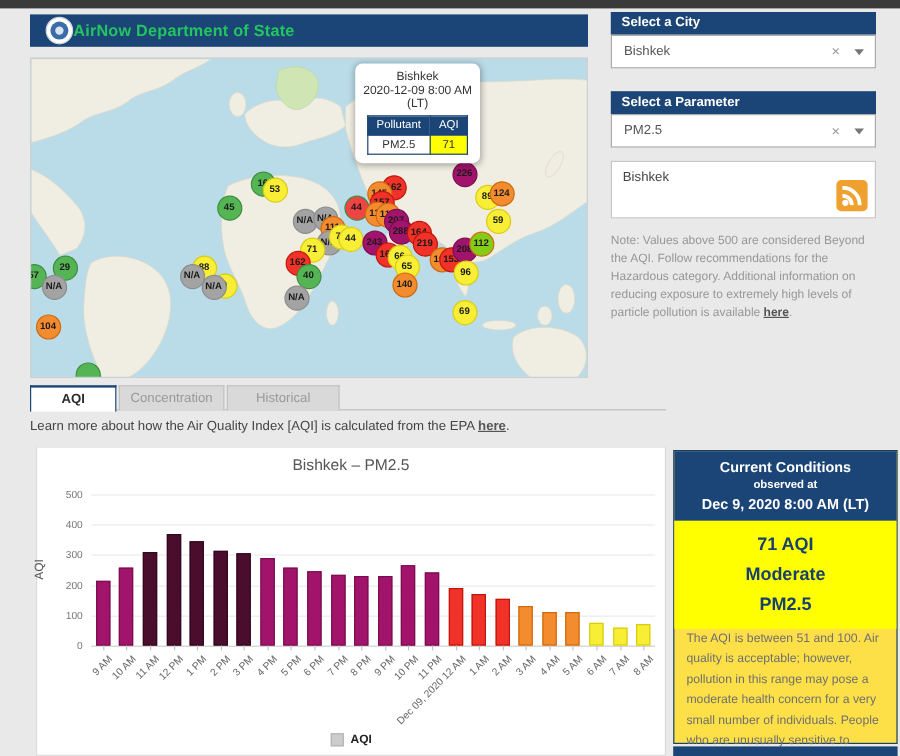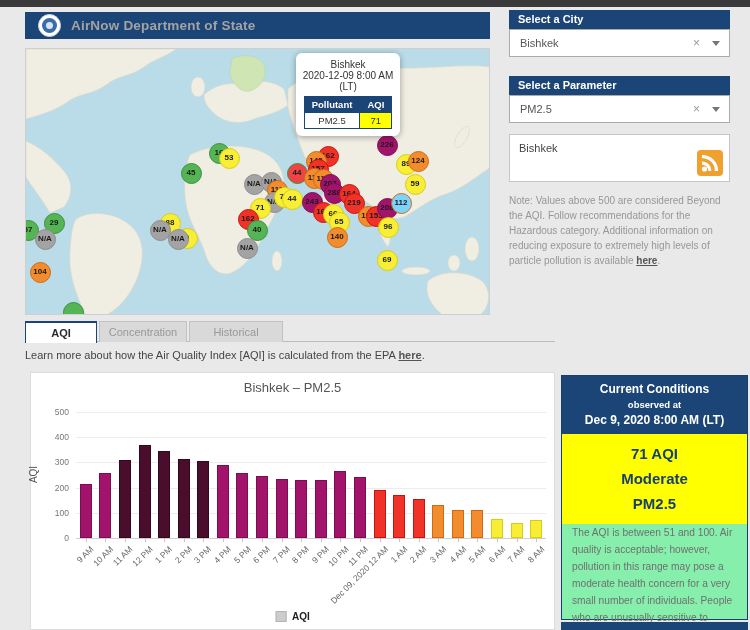--- a/index.html
+++ b/index.html
@@ -5,33 +5,33 @@
   html,body{margin:0;padding:0;background:#e9e9e9;}
   *{box-sizing:border-box;font-family:"Liberation Sans",sans-serif;}
   .page{position:relative;width:750px;height:630px;background:#e9e9e9;overflow:hidden;}
   .topstrip{position:absolute;left:0;top:0;width:750px;height:7px;background:#3a3a3a;}
 
   
   .app-header{position:absolute;left:25px;top:12px;width:465px;height:27px;background:#1b4576;display:flex;align-items:center;}
   .seal{position:relative;width:23px;height:23px;border-radius:50%;background:#fff;margin-left:13px;border:1px solid #c9d2de;display:flex;align-items:center;justify-content:center;}
   .seal .inner{width:15px;height:15px;border-radius:50%;background:#3b6ca8;display:flex;align-items:center;justify-content:center;}
   .seal .core{width:7px;height:7px;border-radius:50%;background:#d8e4f2;}
-  .app-title{color:#a3a3a3;font-size:13.5px;font-weight:bold;margin-left:10px;letter-spacing:.2px;}
+  .app-title{color:#22c55e;font-size:13.5px;font-weight:bold;letter-spacing:.2px;}
 
   
   .map{position:absolute;left:25px;top:48px;width:465px;height:267px;background:#b9dce8;border:1px solid #cfcfcf;overflow:hidden;}
   .map svg{position:absolute;left:0;top:0;}
   .map path,.map ellipse{fill:#f0ede2;stroke:#ddd8c8;stroke-width:.6;}
   .map .forest{fill:#cfe5b4;stroke:#bcd89e;}
   .marker{position:absolute;width:21px;height:21px;border-radius:50%;display:flex;align-items:center;justify-content:center;font-size:8px;font-weight:bold;color:#1a1a1a;line-height:1;}
   .popup{position:absolute;left:270px;top:4px;width:104px;background:#fff;border-radius:6px;box-shadow:0 1px 6px rgba(0,0,0,.35);padding:6px 4px 7px;text-align:center;z-index:5;}
   .popup .l1{font-size:10px;color:#333;}
   .popup .l2{font-size:10px;color:#333;}
   .popup table{margin:4px auto 0;border-collapse:collapse;}
-  .popup th{background:#1b4576;color:#fff;font-size:9.5px;font-weight:bold;padding:2px 7px;border:1px solid #1b4576;}
+  .popup th{background:#1b4576;color:#fff;font-size:9.5px;font-weight:normal;padding:2px 7px;border:1px solid #1b4576;}
   .popup td{font-size:9.5px;color:#333;padding:2px 7px;border:1px solid #1b4576;}
   .popup td.aqi{background:#ffff00;}
 
   
   .panel-head{position:absolute;left:509px;width:221px;height:19px;background:#1b4576;color:#fff;font-size:11px;font-weight:bold;line-height:19px;padding-left:9px;}
   .dropdown{position:absolute;left:509px;width:221px;height:28px;background:#fff;border:1px solid #ababab;display:flex;align-items:center;}
   .dropdown .val{font-size:11px;color:#555;margin-left:10px;flex:1;}
   .dropdown .clear{color:#999;font-size:12px;margin-right:12px;cursor:pointer;}
   .dropdown .caret{width:0;height:0;border-left:4px solid transparent;border-right:4px solid transparent;border-top:5px solid #777;margin-right:9px;}
   .rss-box{position:absolute;left:509px;top:134px;width:221px;height:48px;background:#fff;border:1px solid #c6c6c6;}
@@ -59,21 +59,21 @@
   .ytick{position:absolute;width:32px;text-align:right;font-size:8.5px;color:#777;}
   .bar{position:absolute;width:12px;border-style:solid;border-width:1px;}
   .xtickmark{position:absolute;width:1px;height:4px;background:#c4c4c4;top:165px;}
   .xlab-anchor{position:absolute;top:171px;width:0;height:0;}
   .xlab-anchor span{position:absolute;right:-3px;top:0;white-space:nowrap;font-size:8.5px;color:#666;transform-origin:100% 0;transform:rotate(-45deg);}
   .legend{position:absolute;left:50%;transform:translateX(-50%);top:238px;display:flex;align-items:center;gap:6px;}
   .legend .swatch{width:11px;height:11px;background:#cccccc;border:1px solid #b5b5b5;}
   .legend .lab{font-size:10px;font-weight:bold;color:#222;}
 
   
-  .cc{position:absolute;left:561px;top:375px;width:187px;height:245px;border:1px solid #17406e;background:#86efac;}
+  .cc{position:absolute;left:561px;top:375px;width:187px;height:245px;border:1px solid #17406e;background:#fde047;}
   .cc-head{background:#1b4576;color:#fff;text-align:center;padding:6px 4px 7px;}
   .cc-head .t1{font-size:12px;font-weight:bold;}
   .cc-head .t2{font-size:9.5px;font-weight:bold;margin-top:3px;}
   .cc-head .t3{font-size:12px;font-weight:bold;margin-top:3px;}
   .cc-yellow{background:#ffff00;text-align:center;color:#17406e;font-weight:bold;font-size:15px;line-height:25px;padding:7px 0 8px;}
   .cc-health{text-align:center;}
   .cc-health .ht{font-size:11px;font-weight:bold;color:#3a3a3a;margin:7px 0 4px;}
   .cc-health .hb{font-size:10.2px;color:#6f6f6f;line-height:17px;text-align:left;padding:0 10px;}
   .next-bar{position:absolute;left:561px;top:622px;width:187px;height:8px;background:#1b4576;}
 </style>
@@ -148,21 +148,21 @@
         <div class="marker" style="left: 275.5px; top: 142.5px; background: rgb(162, 20, 107); border: 1.5px solid rgb(122, 14, 80);">243</div>
         <div class="marker" style="left: 317.5px; top: 143.5px; background: rgb(240, 50, 40); border: 1.5px solid rgb(192, 22, 14);">219</div>
         <div class="marker" style="left: 286.5px; top: 152.5px; background: rgb(240, 50, 40); border: 1.5px solid rgb(192, 22, 14);">165</div>
         <div class="marker" style="left: 296.5px; top: 154.5px; background: rgb(247, 238, 53); border: 1.5px solid rgb(217, 205, 19);">66</div>
         <div class="marker" style="left: 302.5px; top: 162.5px; background: rgb(247, 238, 53); border: 1.5px solid rgb(217, 205, 19);">65</div>
         <div class="marker" style="left: 300.5px; top: 177.5px; background: rgb(242, 140, 46); border: 1.5px solid rgb(208, 106, 16);">140</div>
         <div class="marker" style="left: 331.5px; top: 156.5px; background: rgb(242, 140, 46); border: 1.5px solid rgb(208, 106, 16);">108</div>
         <div class="marker" style="left: 339.5px; top: 156.5px; background: rgb(240, 50, 40); border: 1.5px solid rgb(192, 22, 14);">153</div>
         <div class="marker" style="left: 350.5px; top: 148.5px; background: rgb(162, 20, 107); border: 1.5px solid rgb(122, 14, 80);">208</div>
         <div class="marker" style="left: 351.5px; top: 167.5px; background: rgb(247, 238, 53); border: 1.5px solid rgb(217, 205, 19);">96</div>
-        <div class="marker" style="left: 364.5px; top: 143.5px; background: #7dd3fc; border: 1.5px solid rgb(208, 106, 16);">112</div>
+        <div class="marker" style="left: 364.5px; top: 143.5px; background: #84cc16; border: 1.5px solid rgb(208, 106, 16);">112</div>
         <div class="marker" style="left: 369.5px; top: 104.5px; background: rgb(247, 238, 53); border: 1.5px solid rgb(217, 205, 19);">89</div>
         <div class="marker" style="left: 381.5px; top: 101.5px; background: rgb(242, 140, 46); border: 1.5px solid rgb(208, 106, 16);">124</div>
         <div class="marker" style="left: 378.5px; top: 124.5px; background: rgb(247, 238, 53); border: 1.5px solid rgb(217, 205, 19);">59</div>
         <div class="marker" style="left: 350.5px; top: 200.5px; background: rgb(247, 238, 53); border: 1.5px solid rgb(217, 205, 19);">69</div>
       </div>
 
     <div class="popup">
       <div class="l1">Bishkek</div>
       <div class="l2">2020-12-09 8:00 AM</div>
       <div class="l2">(LT)</div>

